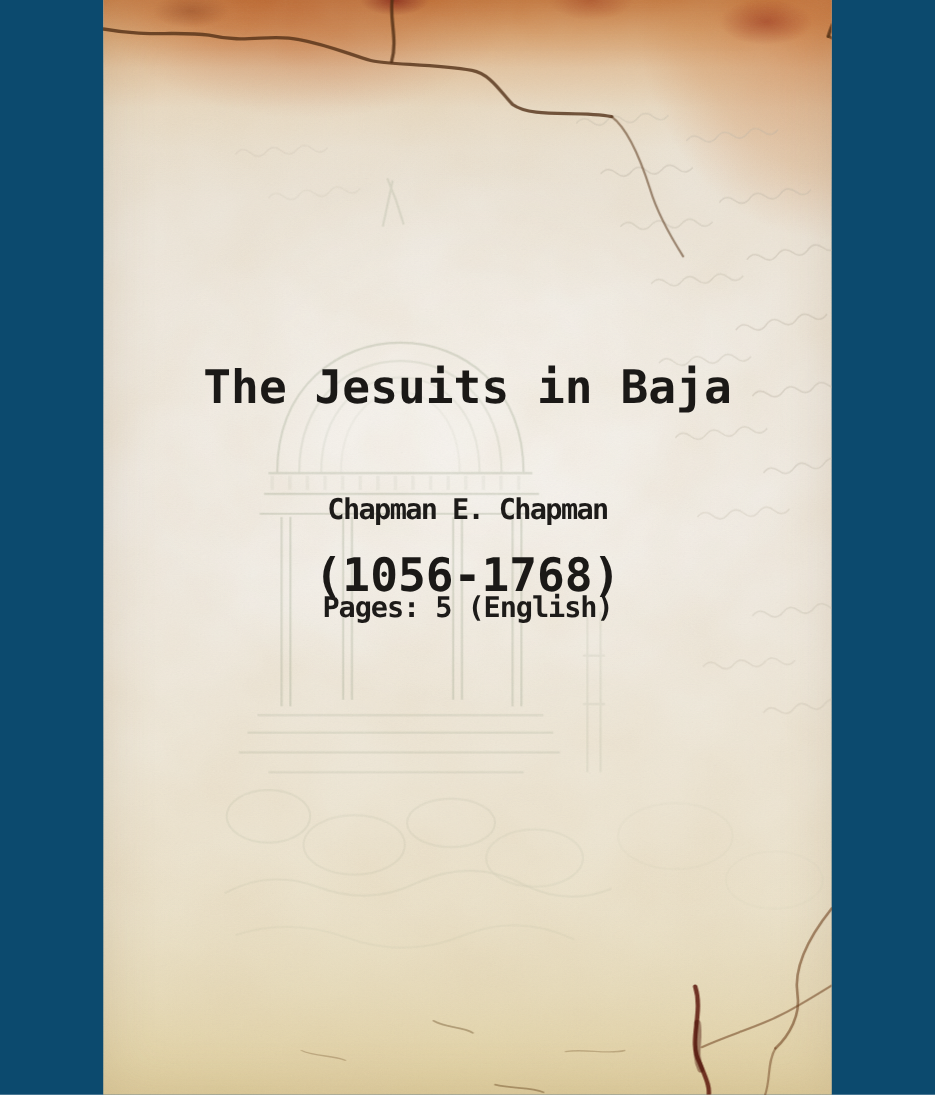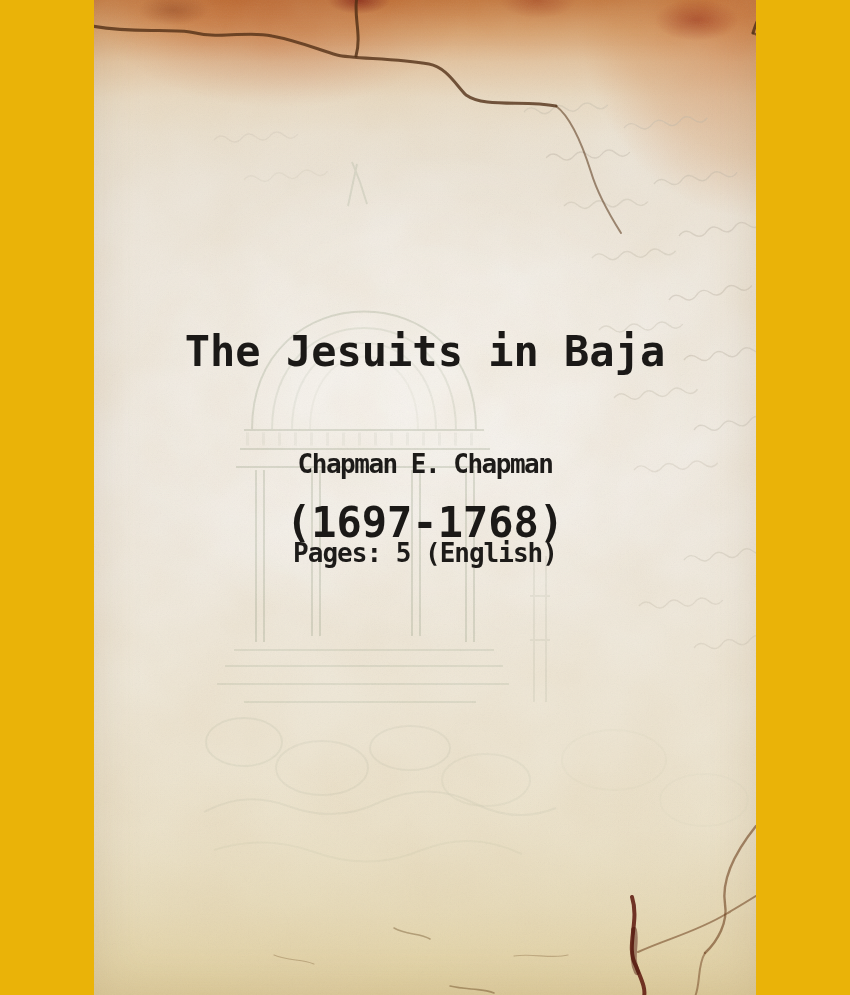--- a/index.html
+++ b/index.html
@@ -3,21 +3,21 @@
 <meta charset="utf-8">
 <style>
   html,body{margin:0;padding:0;}
   body{
     width:850px;height:995px;
     background:#ffffff;
     font-family:"DejaVu Sans Mono", monospace;
     overflow:hidden;
   }
   .page{
-    position:relative;width:850px;height:995px;background:#eab308;
+    position:relative;width:850px;height:995px;background:#0c4a6e;
   }
   
   .cover{
     position:absolute;left:94px;top:0;width:662px;height:995px;
     overflow:hidden;
     background:
       
       radial-gradient(45px 20px at 40% 0%,   rgba(122,12,6,0.75), rgba(122,12,6,0) 70%),
       radial-gradient(55px 26px at 67% 0%,   rgba(160,55,25,0.55), rgba(160,55,25,0) 70%),
       radial-gradient(60px 30px at 91% 2%,   rgba(150,40,18,0.60), rgba(150,40,18,0) 70%),
@@ -150,20 +150,20 @@
         <path d="M180,955 c14,6 28,4 40,9" stroke="#6a4a22" stroke-width="1.2" opacity="0.3"></path>
       </g>
 
       <rect width="662" height="995" filter="url(#mottle)" style="mix-blend-mode:multiply" opacity="0.5"></rect>
       <rect width="662" height="995" filter="url(#grain)" style="mix-blend-mode:multiply" opacity="0.28"></rect>
     </svg>
 
     <div class="cover-text">
       <div class="title">
         <span>The Jesuits in Baja</span>
-        <span>(1697-1768)</span>
+        <span>(1056-1768)</span>
       </div>
       <div class="author">Chapman E. Chapman</div>
       <div class="pages">Pages: 5 (English)</div>
     </div>
 
   </div>
 </div>
 
 </body></html>

